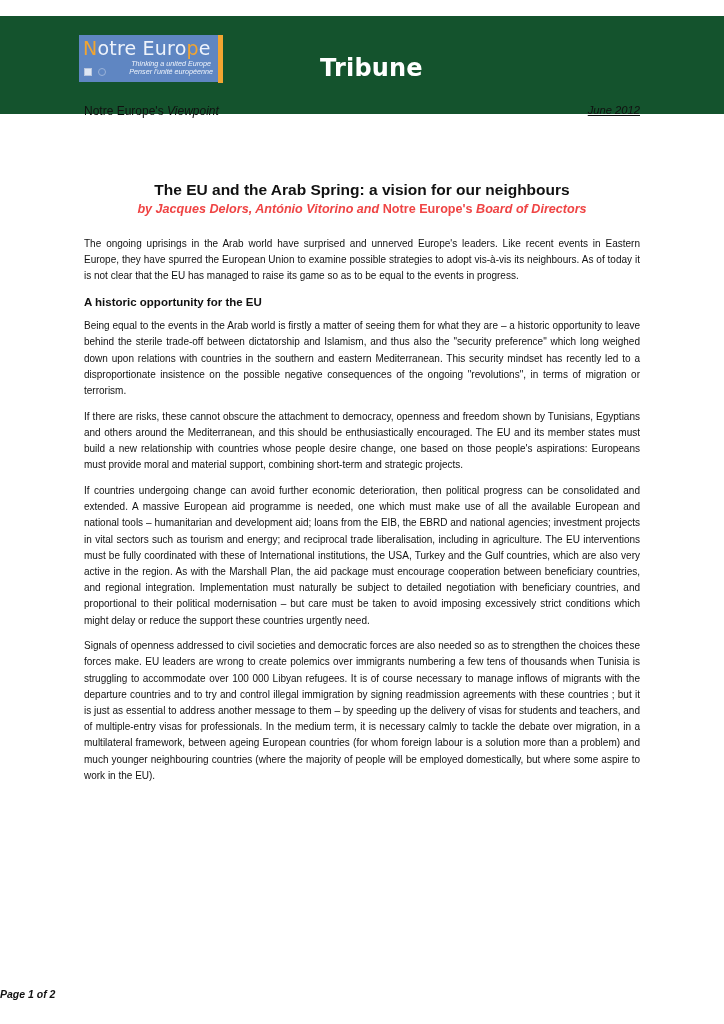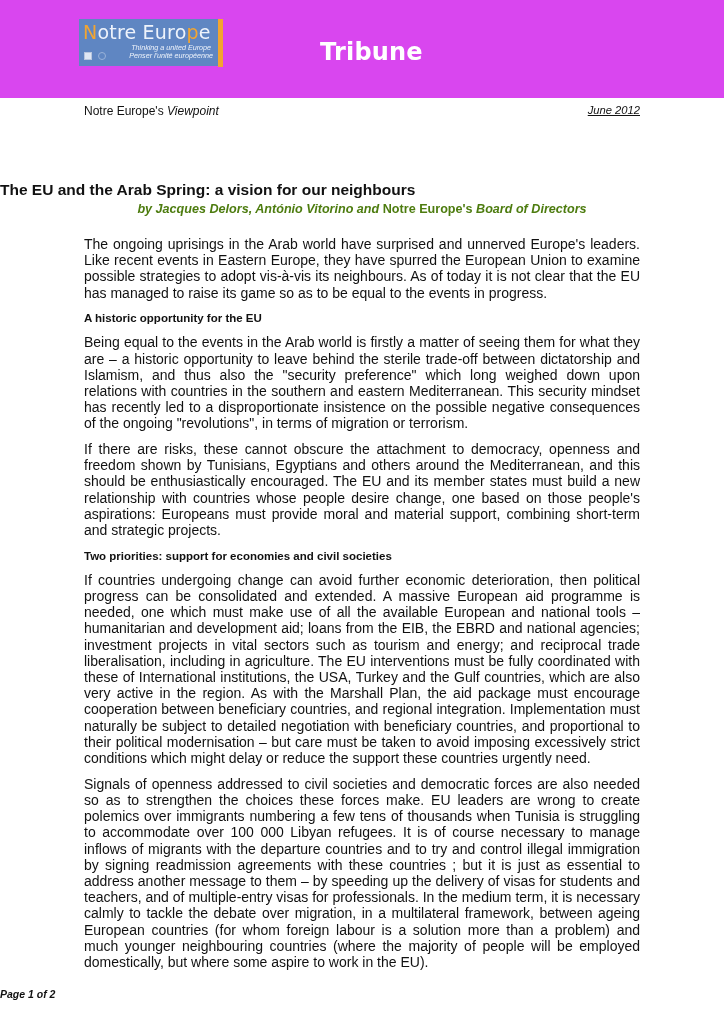--- a/index.html
+++ b/index.html
@@ -1,22 +1,22 @@
 <!DOCTYPE html>
 <html><head>
 <meta charset="utf-8">
 <style>
   html, body { margin: 0; padding: 0; }
   body {
     width: 724px; height: 1024px; background: #ffffff; position: relative; overflow: hidden;
     font-family: "Liberation Sans", "DejaVu Sans", sans-serif; color: #111;
   }
   .banner {
-    position: absolute; left: 0; top: 0; width: 724px; height: 98px;
-    background: #d946ef;
+    position: absolute; left: 0; top: 16px; width: 724px; height: 98px;
+    background: #14532d;
   }
   .logo {
     position: absolute; left: 79px; top: 19px; width: 140px; height: 47px;
     background: #5f86c2; box-sizing: border-box;
   }
   .logo .bar {
     position: absolute; right: -4px; top: 0; width: 5px; height: 48px; background: #f2a531;
   }
   .logo .name {
     position: absolute; left: 4px; top: 2px; font-size: 19px; color: #eef3fb; letter-spacing: 0.2px;
@@ -39,33 +39,33 @@
     position: absolute; left: 320px; top: 38px; font-size: 24px; font-weight: bold; color: #ffffff;
     font-family: "DejaVu Sans", sans-serif; letter-spacing: 0.2px;
   }
   .meta-left {
     position: absolute; left: 84px; top: 104px; font-size: 12px; color: #111;
   }
   .meta-right {
     position: absolute; right: 84px; top: 104px; font-size: 11.2px; font-style: italic; color: #111; text-decoration: underline;
   }
   .title {
-    position: absolute; left: 0; width: 724px; top: 181px; 
+    position: absolute; left: 0; width: 724px; top: 181px; text-align: center;
     font-size: 15.5px; font-weight: bold; color: #111;
   }
   .byline {
     position: absolute; left: 0; width: 724px; top: 202px; text-align: center;
-    font-size: 12.6px; font-weight: bold; font-style: italic; color: #4d7c0f;
+    font-size: 12.6px; font-weight: bold; font-style: italic; color: #ef4444;
   }
   .byline .upright { font-style: normal; }
   .content {
     position: absolute; left: 84px; width: 556px; top: 236px;
   }
   .content p {
-    margin: 0 0 9.5px 0; font-size: 14px; line-height: 16.2px; text-align: justify; color: #111;
+    margin: 0 0 9.5px 0; font-size: 10px; line-height: 16.2px; text-align: justify; color: #111;
   }
   .content h2 {
     margin: 8px 0 8px 0; font-size: 11.5px; line-height: 16px; font-weight: bold; color: #111;
   }
   .footer {
     position: absolute; left: 0; width: 724px; top: 988px; text-align: left;
     font-size: 10.5px; font-weight: bold; font-style: italic; color: #111;
   }
 </style>
 </head>
@@ -98,18 +98,17 @@
   <span>Board of Directors</span>
 </div>
 
 <div class="content">
   <p>The ongoing uprisings in the Arab world have surprised and unnerved Europe's leaders. Like recent events in Eastern Europe, they have spurred the European Union to examine possible strategies to adopt vis-à-vis its neighbours. As of today it is not clear that the EU has managed to raise its game so as to be equal to the events in progress.</p>
 
   <h2>A historic opportunity for the EU</h2>
   <p>Being equal to the events in the Arab world is firstly a matter of seeing them for what they are – a historic opportunity to leave behind the sterile trade-off between dictatorship and Islamism, and thus also the "security preference" which long weighed down upon relations with countries in the southern and eastern Mediterranean. This security mindset has recently led to a disproportionate insistence on the possible negative consequences of the ongoing "revolutions", in terms of migration or terrorism.</p>
   <p>If there are risks, these cannot obscure the attachment to democracy, openness and freedom shown by Tunisians, Egyptians and others around the Mediterranean, and this should be enthusiastically encouraged. The EU and its member states must build a new relationship with countries whose people desire change, one based on those people's aspirations: Europeans must provide moral and material support, combining short-term and strategic projects.</p>
 
-  <h2>Two priorities: support for economies and civil societies</h2>
   <p>If countries undergoing change can avoid further economic deterioration, then political progress can be consolidated and extended. A massive European aid programme is needed, one which must make use of all the available European and national tools – humanitarian and development aid; loans from the EIB, the EBRD and national agencies; investment projects in vital sectors such as tourism and energy; and reciprocal trade liberalisation, including in agriculture. The EU interventions must be fully coordinated with these of International institutions, the USA, Turkey and the Gulf countries, which are also very active in the region. As with the Marshall Plan, the aid package must encourage cooperation between beneficiary countries, and regional integration. Implementation must naturally be subject to detailed negotiation with beneficiary countries, and proportional to their political modernisation – but care must be taken to avoid imposing excessively strict conditions which might delay or reduce the support these countries urgently need.</p>
   <p>Signals of openness addressed to civil societies and democratic forces are also needed so as to strengthen the choices these forces make. EU leaders are wrong to create polemics over immigrants numbering a few tens of thousands when Tunisia is struggling to accommodate over 100 000 Libyan refugees. It is of course necessary to manage inflows of migrants with the departure countries and to try and control illegal immigration by signing readmission agreements with these countries ; but it is just as essential to address another message to them – by speeding up the delivery of visas for students and teachers, and of multiple-entry visas for professionals. In the medium term, it is necessary calmly to tackle the debate over migration, in a multilateral framework, between ageing European countries (for whom foreign labour is a solution more than a problem) and much younger neighbouring countries (where the majority of people will be employed domestically, but where some aspire to work in the EU).</p>
 </div>
 
 <div class="footer">Page 1 of 2</div>
 
 </body></html>

